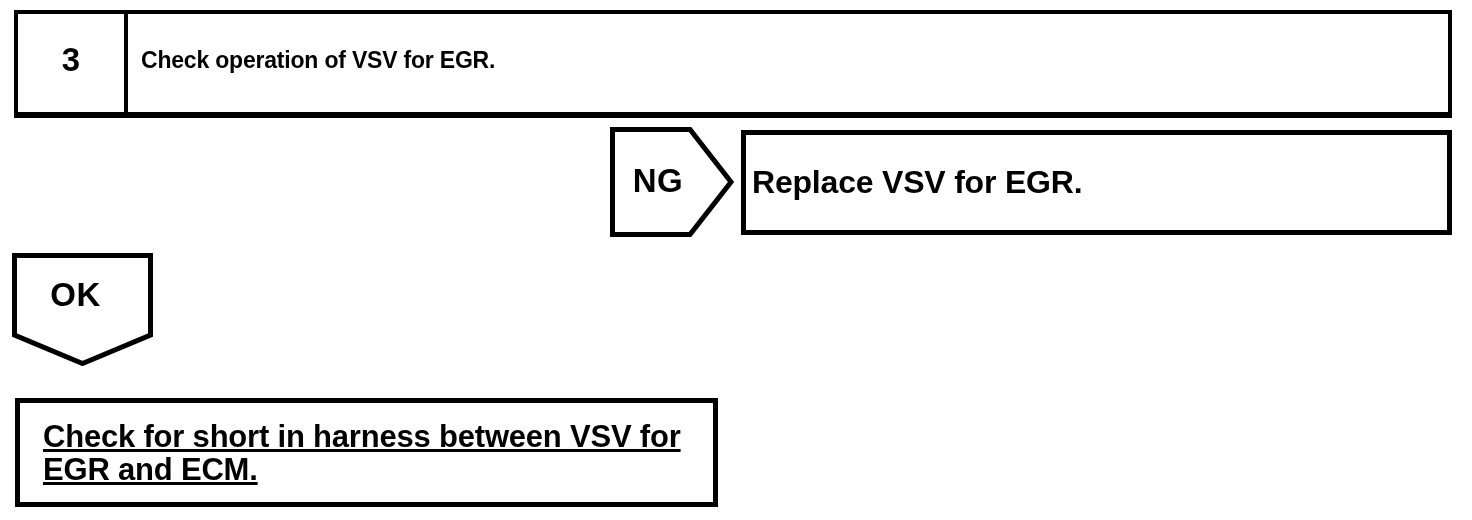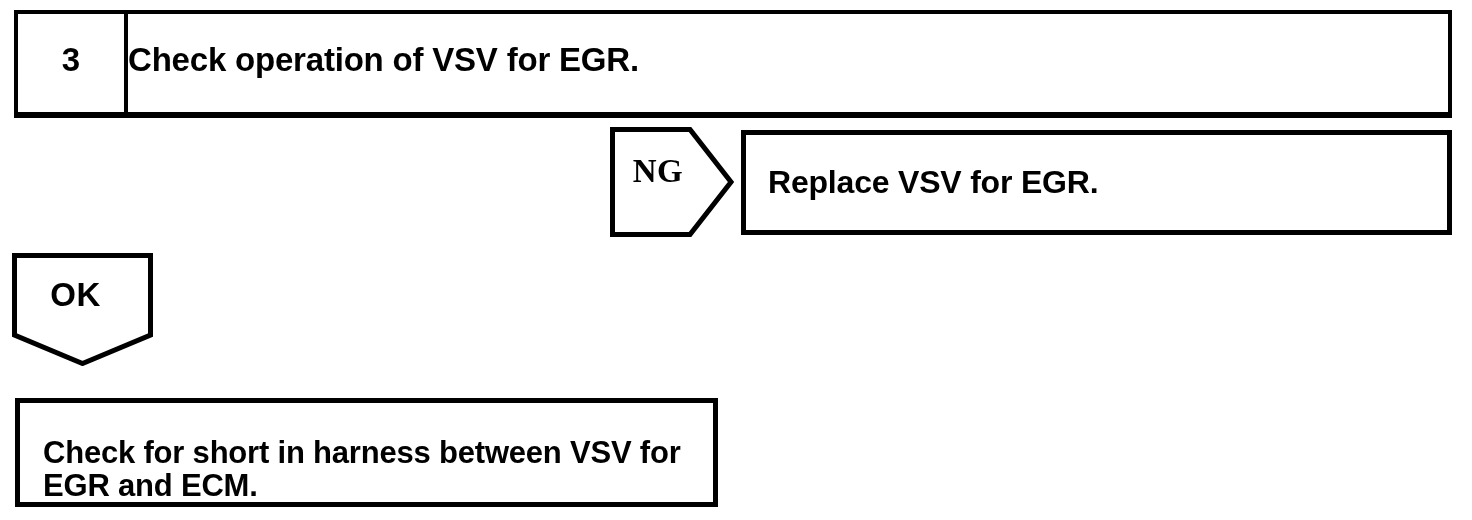--- a/index.html
+++ b/index.html
@@ -41,69 +41,71 @@
     align-items: center;
     justify-content: center;
     font-size: 33px;
     padding-bottom: 6px;
     box-sizing: border-box;
   }
   .step-instruction {
     flex: 1;
     display: flex;
     align-items: center;
+    padding-left: 13px;
     padding-bottom: 6px;
-    font-size: 33px;
+    font-size: 23px;
     letter-spacing: -0.2px;
     white-space: nowrap;
     border-radius: 20px;
   }
   
   .ng-box {
     left: 741px;
     top: 130px;
     width: 711px;
     height: 105px;
     display: flex;
     align-items: center;
-    padding-left: 22px;
+    padding-left: 6px;
     font-size: 32px;
     letter-spacing: -0.2px;
     white-space: nowrap;
   }
   
   .next-box {
     left: 15px;
     top: 398px;
     width: 703px;
     height: 109px;
     display: flex;
-    align-items: flex-end;
+    align-items: center;
     padding-left: 23px;
     padding-right: 2px;
     font-size: 31px;
     line-height: 33px;
     letter-spacing: -0.2px;
+    text-decoration: underline;
   }
   
   .connector-svg {
     position: absolute;
     display: block;
   }
   .ng-svg { left: 610px; top: 127px; width: 124px; height: 110px; }
   .ok-svg { left: 12px;  top: 253px; width: 141px; height: 113px; }
   .connector-label {
     position: absolute;
     display: flex;
     align-items: center;
     justify-content: center;
     font-size: 33px;
     letter-spacing: 0.5px;
   }
-  .ng-label { left: 610px; top: 117px; width: 96px;  height: 108px; font-family: Liberation Serif, serif; }
+  .ng-label { left: 610px; top: 127px; width: 96px;  height: 108px; }
   .ok-label { left: 5px;  top: 253px; width: 141px; height: 84px; }
 </style>
 </head>
 <body>
 
 <div class="canvas">
 
   <div class="box step-box">
     <div class="step-number-cell">3</div>
     <div class="step-instruction">Check operation of VSV for EGR.</div>

